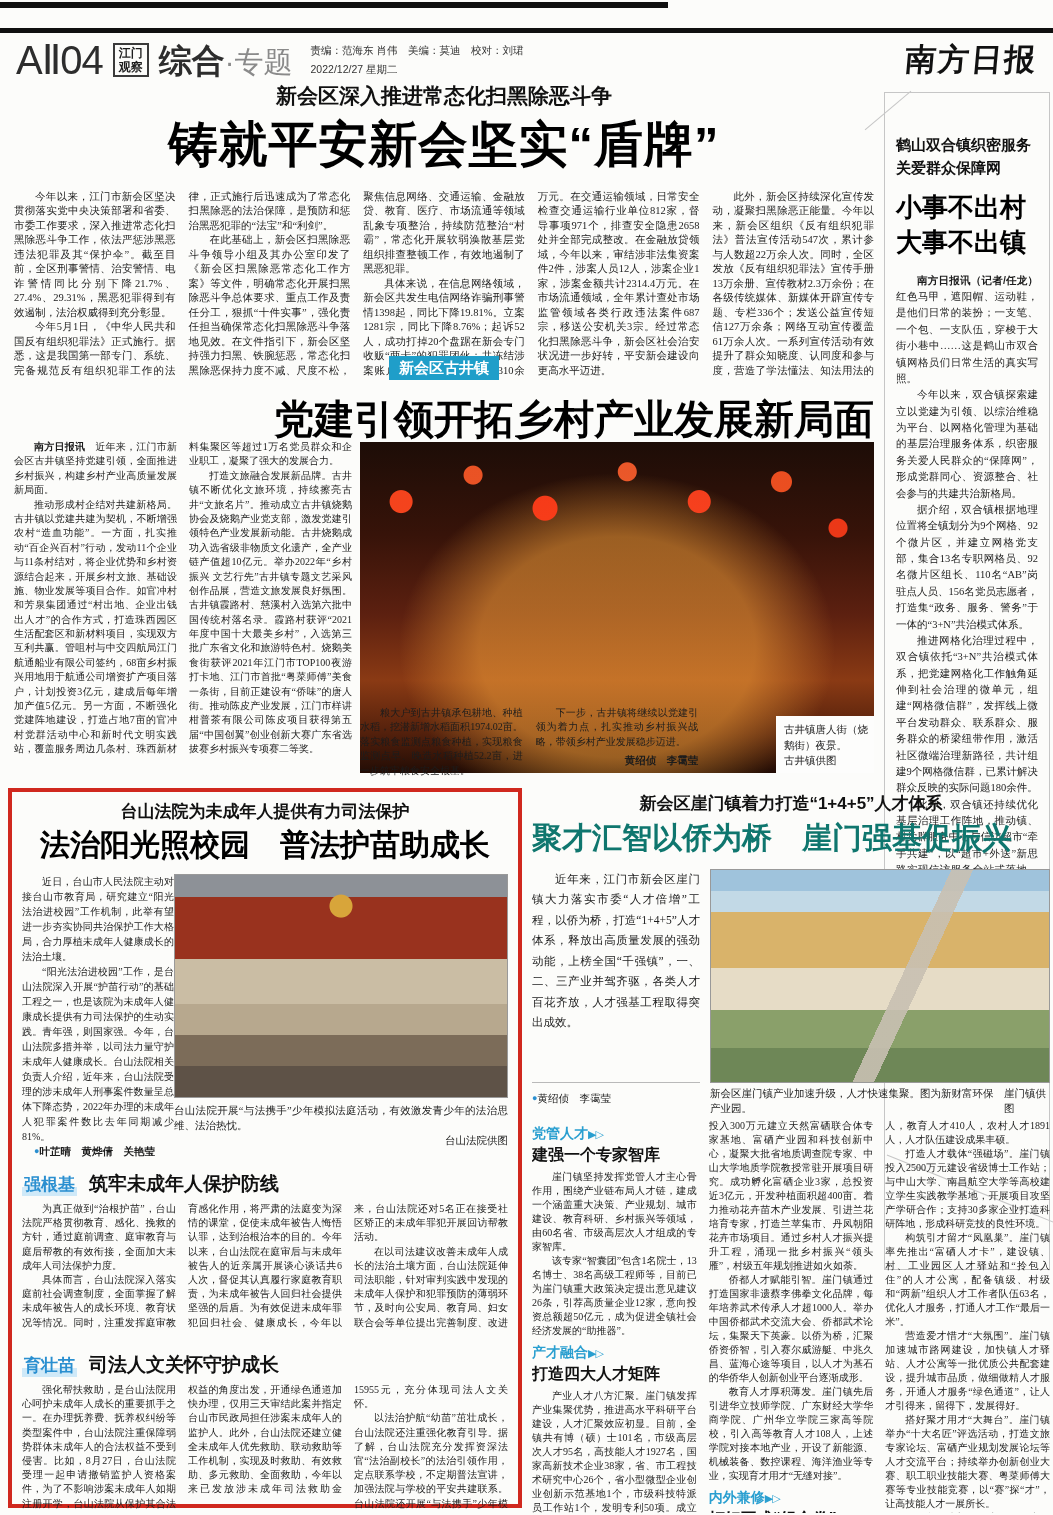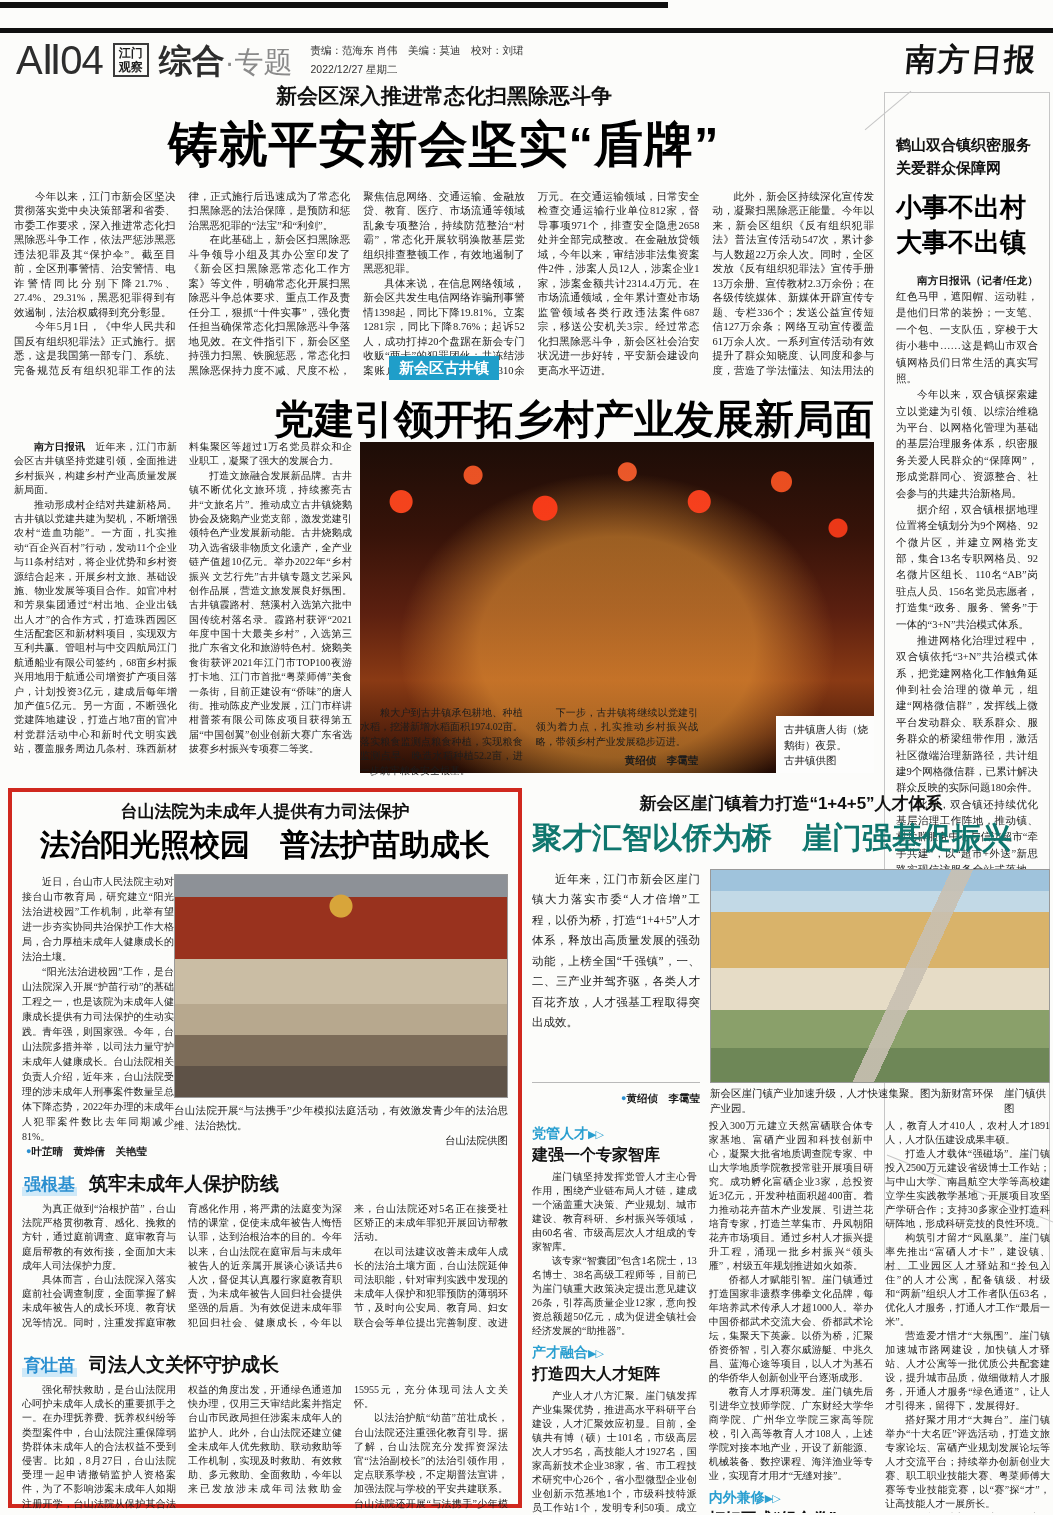--- a/index.html
+++ b/index.html
@@ -61,42 +61,42 @@
   .gj-bottom{position:absolute;left:346px;top:350px;width:514px;height:74px;column-count:3;column-gap:13px;column-fill:auto;
              font-size:10px;line-height:1.44;overflow:hidden}
 
   
   .art-taishan{position:absolute;left:8px;top:788px;width:514px;height:720px;border:4px solid #d0281e;
                padding:6px 10px;background:#fcfcfa}
   .ts-kicker{text-align:center;font-weight:700;font-size:17px;margin-top:2px;color:#111}
   .ts-headline{text-align:center;font-weight:900;font-size:30px;margin:2px 0 8px;color:#000}
   .ts-row{display:flex;height:288px;overflow:hidden}
   .ts-intro{width:152px;flex:none;font-size:10px;line-height:1.5;position:relative;height:288px;overflow:hidden}
-  .ts-byline{position:absolute;bottom:2px;left:4px;width:100%;background:#fcfcfa;font-weight:700;font-size:10.5px;text-indent:0}
+  .ts-byline{position:absolute;bottom:2px;left:12px;width:100%;background:#fcfcfa;font-weight:700;font-size:10.5px;text-indent:0}
   .dot{color:#2a8fd0;font-size:9px;vertical-align:1px}
   .ts-photo-wrap{flex:1;min-width:0}
   .ts-photo{height:224px;border:1px solid #999;
      background:
        radial-gradient(circle at 50% 14%, #d8a53a 0 11px, rgba(216,165,58,0) 12px),
        linear-gradient(180deg,#8d9197 0 10%, #99321e 10% 38%, #cabda4 38% 58%, #b7a88e 58% 72%, #7c6c59 72% 86%, #5e5247 86% 100%)}
   .ts-caption{font-size:10.5px;line-height:1.45;margin-top:5px}
   .ts-caption .credit{display:block;text-align:right}
   .ts-sec-head{margin:9px 0 5px;display:flex;align-items:baseline;gap:12px}
   .ts-tag{color:#2a8fd0;font-weight:700;font-size:17px;background:linear-gradient(transparent 62%,#cfe9f8 0);padding:0 2px}
   .ts-sec-title{font-weight:700;font-size:19px;color:#111}
   .ts-sec-body{height:141px;column-count:3;column-gap:12px;column-fill:auto;font-size:10px;line-height:1.42;overflow:hidden}
 
   
   .art-yamen{position:absolute;left:532px;top:792px;width:518px;height:722px}
   .ym-kicker{text-align:center;font-weight:700;font-size:17px;color:#111}
   .ym-headline{text-align:left;font-weight:900;font-size:30px;margin:3px 0 10px;color:#0f766e}
   .ym-row{display:flex;gap:10px;height:244px;overflow:hidden}
   .ym-intro{width:168px;flex:none;font-size:11.5px;line-height:1.78;position:relative}
   .ym-byline{position:absolute;bottom:4px;right:0;width:100%;border-top:1px solid #b9b9b9;padding-top:7px;
-             text-align:right;font-weight:700;font-size:10.5px;text-indent:0}
+             font-weight:400;font-size:10.5px;text-indent:0}
   .ym-photo-wrap{flex:1;min-width:0}
   .ym-photo{height:214px;border:1px solid #999;
      background:
        linear-gradient(115deg, rgba(0,0,0,0) 0 55%, rgba(200,192,178,.9) 55% 60%, rgba(0,0,0,0) 60%),
        linear-gradient(180deg,#9fc3dc 0 10%, #c2d9e6 10% 20%, #d9b36a 20% 46%, #e6dcc6 46% 66%, #8aa06a 66% 84%, #6e8757 84% 100%)}
   .ym-caption{display:flex;justify-content:space-between;gap:8px;font-size:10.5px;margin-top:4px;line-height:1.4}
   .ym-cols{display:flex;gap:12px;margin-top:6px;height:394px;overflow:hidden}
   .ym-col{flex:1;min-width:0;font-size:10px;line-height:1.4;overflow:hidden}
   .ym-sub{margin:5px 0 2px}
   .ym-sub-label{color:#2a9fd0;font-weight:700;font-size:14px}

